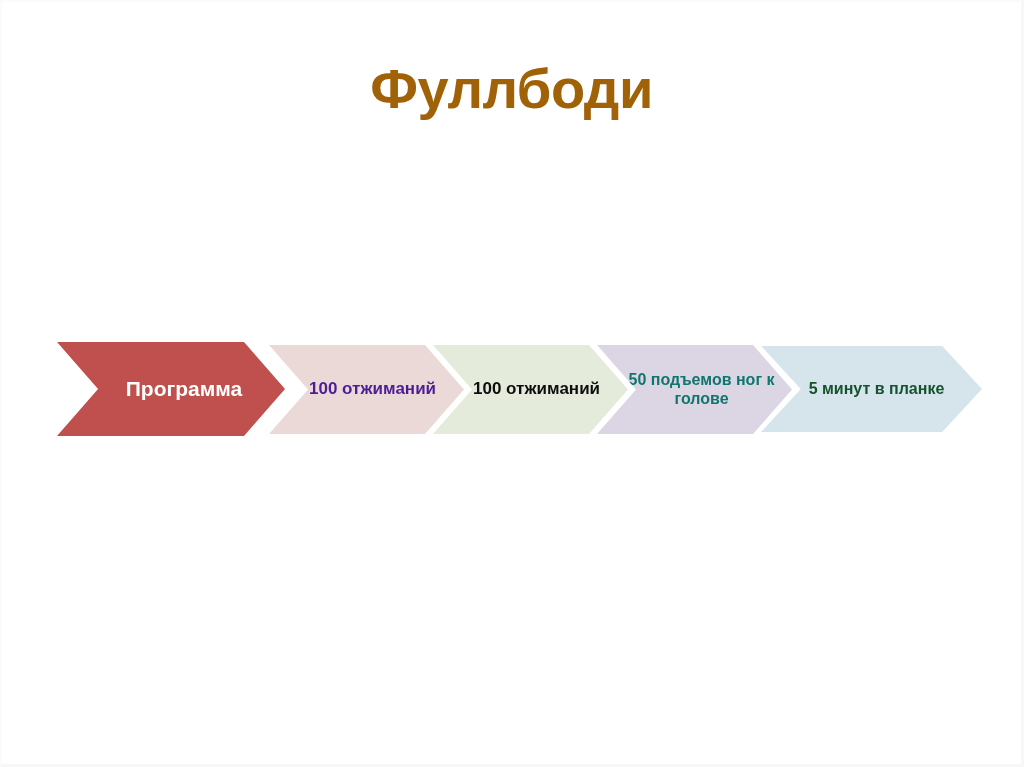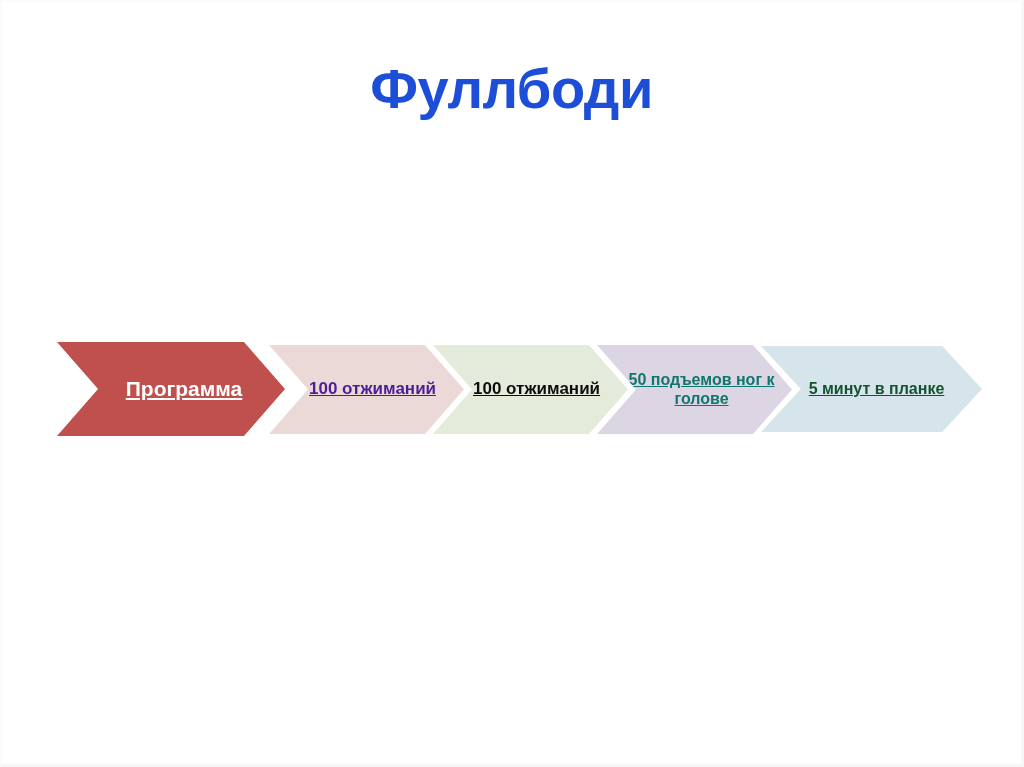--- a/index.html
+++ b/index.html
@@ -33,21 +33,21 @@
 
   
   .slide-title {
     position: absolute;
     left: 0;
     top: 56px;
     width: 1019px;
     text-align: center;
     font-size: 56px;
     font-weight: bold;
-    color: #1d4ed8;
+    color: #a16207;
     letter-spacing: -0.5px;
     line-height: 1.12;
     white-space: nowrap;
   }
 
   
   .process-row {
     position: absolute;
     left: 55px;
     top: 340px;
@@ -65,21 +65,20 @@
     box-sizing: border-box;
     text-align: center;
   }
 
   .chevron .chev-label {
     display: block;
     font-weight: bold;
     line-height: 1.18;
     z-index: 2;
     position: relative;
-    text-decoration: underline;
   }
 
   
   .chev-1 {
     left: 0px;
     width: 228px;
     height: 94px;
     background: #c0504d;
     -webkit-clip-path: polygon(0 0, 82% 0, 100% 50%, 82% 100%, 0 100%, 18% 50%);
     clip-path: polygon(0 0, 82% 0, 100% 50%, 82% 100%, 0 100%, 18% 50%);

